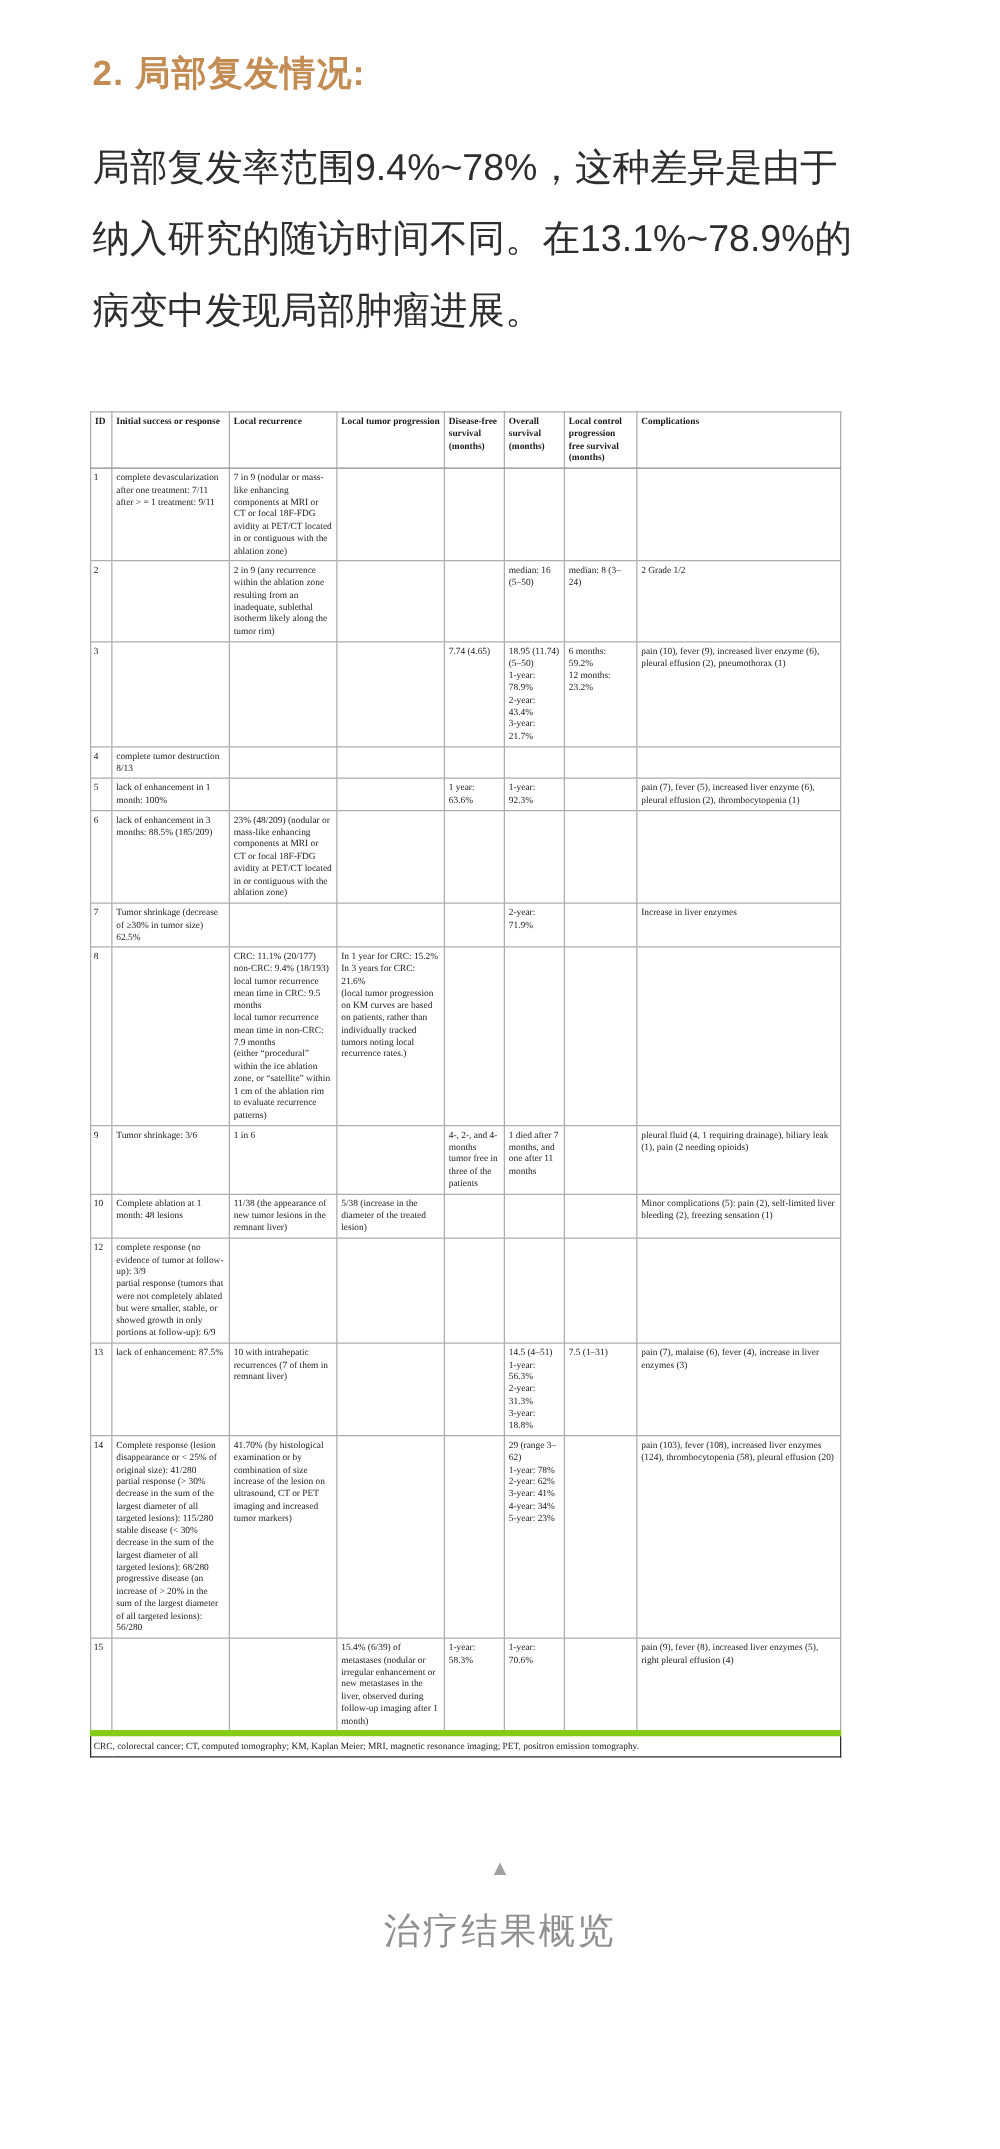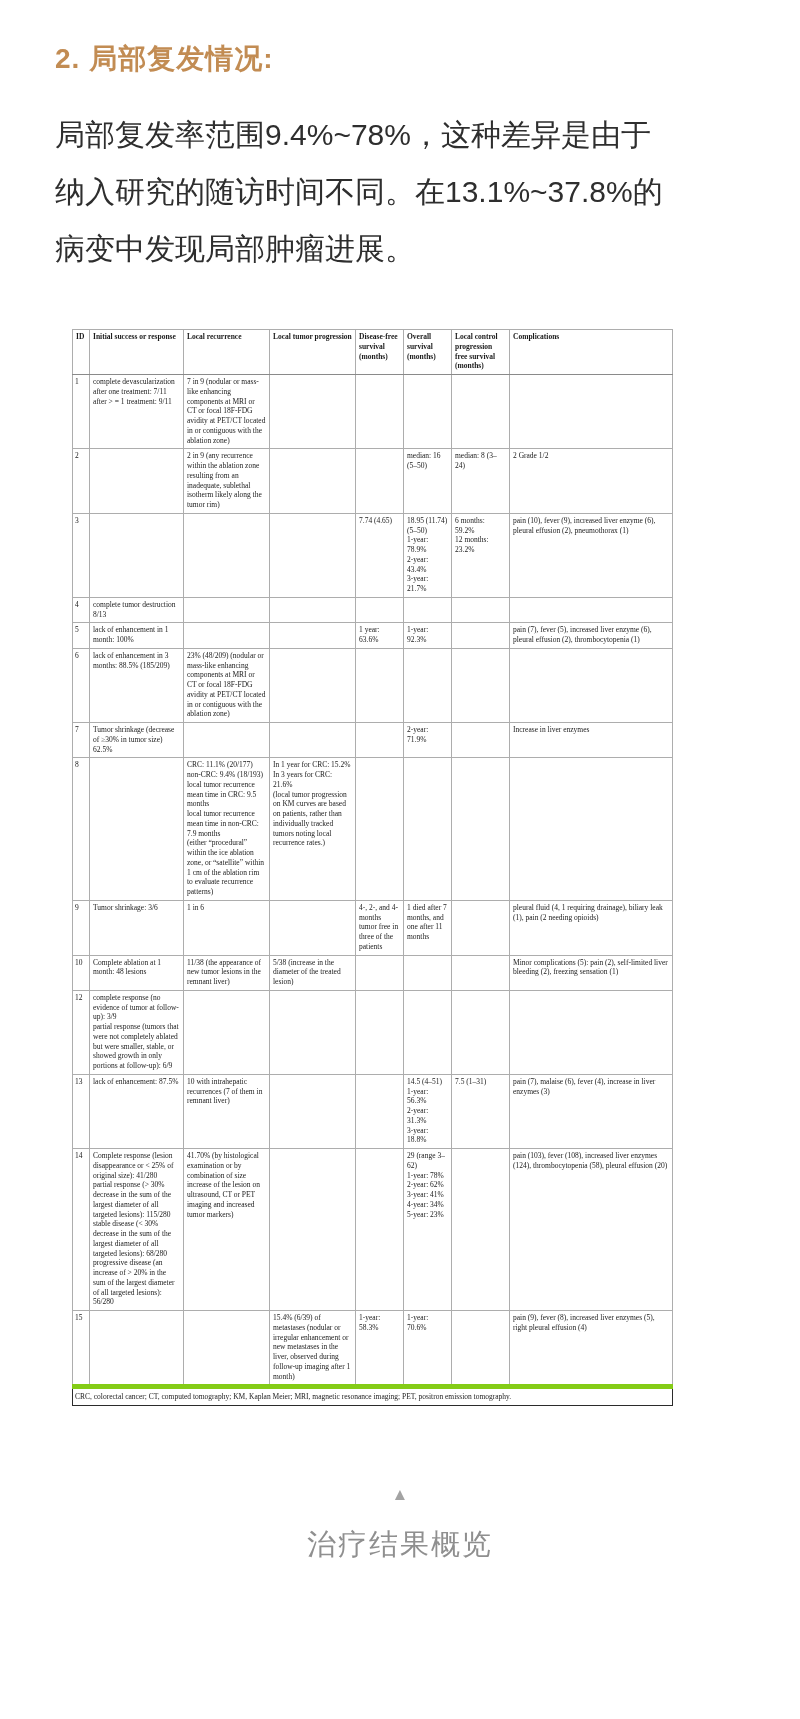--- a/index.html
+++ b/index.html
@@ -1,20 +1,20 @@
 <!DOCTYPE html>
 <html><head>
 <meta charset="utf-8">
 <style>
   html,body{margin:0;padding:0;background:#ffffff;}
   body{width:800px;min-height:1719px;font-family:"Liberation Sans",sans-serif;color:#333;}
   .page{position:relative;width:800px;min-height:1719px;background:#fff;}
 
   
-  .article{padding:40px 55px 0 55px;}
+  .article{padding:40px 55px 0 55px;margin-left:19px;}
   .section-heading{font-size:28px;font-weight:bold;letter-spacing:1px;margin:0 0 28px 0;}
   .intro{font-size:30px;line-height:57px;color:#2e2e2e;margin:0;}
   .intro .line{white-space:nowrap;}
 
   
   .table-wrap{margin:52px 0 0 72px;width:602px;}
   table.results{border-collapse:collapse;width:600px;table-layout:fixed;
     font-family:"Liberation Serif",serif;font-size:7.5px;line-height:1.3;color:#1a1a1a;
     border:1.5px solid #2b2b2b;}
   table.results th, table.results td{
@@ -33,21 +33,21 @@
 </style>
 </head>
 <body>
 
 <div class="page">
 
   <div class="article">
     <h2 class="section-heading" style="color: rgb(194, 140, 83);">2. 局部复发情况:</h2>
     <p class="intro">
       <span class="line">局部复发率范围9.4%~78%，这种差异是由于</span><br>
-      <span class="line">纳入研究的随访时间不同。在13.1%~37.8%的</span><br>
+      <span class="line">纳入研究的随访时间不同。在13.1%~78.9%的</span><br>
       <span class="line">病变中发现局部肿瘤进展。</span>
     </p>
   </div>
 
   <div class="table-wrap">
     <table class="results">
       <colgroup>
         <col class="c0">
           <col class="c1">
           <col class="c2">

